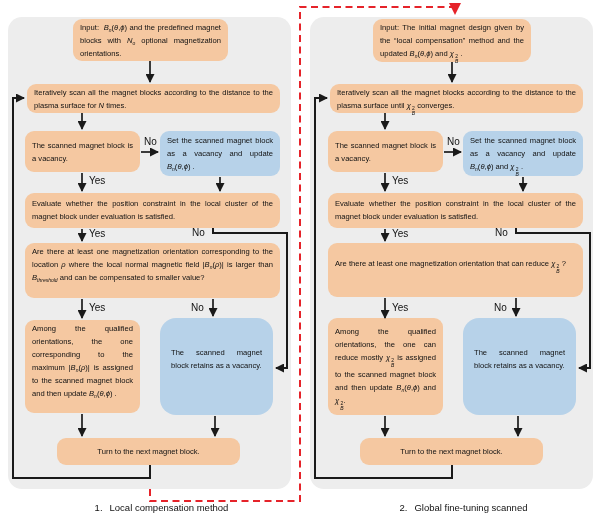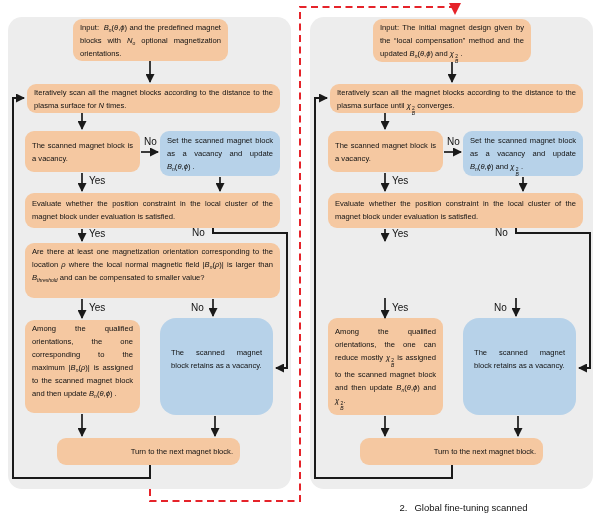--- a/index.html
+++ b/index.html
@@ -5,21 +5,21 @@
   html,body{margin:0;padding:0;background:#fff;}
   .stage{position:relative;width:600px;height:523px;background:#fff;overflow:hidden;
          font-family:"Liberation Sans","DejaVu Sans",sans-serif;color:var(--text,#111);}
   .panel{position:absolute;top:17px;width:283px;height:472px;background:var(--panel,#ededed);border-radius:14px;}
   .panel.pl{left:8px;}
   .panel.pr{left:310px;}
   .box{position:absolute;box-sizing:border-box;font-size:7.6px;line-height:13px;
        text-align:justify;padding:2px 7px;border-radius:9px;}
   .peach{background:var(--peach,#f5c8a1);}
   .blue{background:var(--blue,#b7d2e9);}
-  .ctr{text-align:right;}
+  .ctr{text-align:center;}
   i{font-style:italic;}
   sub{font-size:5px;vertical-align:-1.5px;line-height:0;}
   .ss{display:inline-flex;flex-direction:column;align-items:center;font-size:5px;
       line-height:5px;vertical-align:-2px;font-style:normal;margin-left:1px;}
   .ss i{font-style:italic;}
   
   .b-l1{left:73px;top:19px;width:155px;height:42px;}
   .b-l2{left:27px;top:84px;width:253px;height:29px;padding-top:2px;}
   .b-l3{left:25px;top:131px;width:115px;height:41px;padding-top:8px;}
   .b-l4{left:160px;top:131px;width:120px;height:45px;padding-top:3px;}
@@ -82,20 +82,24 @@
   <div class="box peach b-r2">Iteratively scan all the magnet blocks according to the distance to the plasma surface until <i>χ</i><span class="ss">
         <span>2</span>
         <i>B</i>
       </span> converges.</div>
   <div class="box peach b-r3">The scanned magnet block is a vacancy.</div>
   <div class="box blue b-r4">Set the scanned magnet block as a vacancy and update <i>B</i><sub><i>n</i></sub>(<i>θ</i>,<i>ϕ</i>) and <i>χ</i><span class="ss">
         <span>2</span>
         <i>B</i>
       </span> .</div>
   <div class="box peach b-r5">Evaluate whether the position constraint in the local cluster of the magnet block under evaluation is satisfied.</div>
+  <div class="box peach b-r6">Are there at least one magnetization orientation that can reduce <i>χ</i><span class="ss">
+        <span>2</span>
+        <i>B</i>
+      </span> ?</div>
   <div class="box peach b-r7">Among the qualified orientations, the one can reduce mostly <i>χ</i><span class="ss">
         <span>2</span>
         <i>B</i>
       </span> is assigned to the scanned magnet block and then update <i>B</i><sub><i>n</i></sub>(<i>θ</i>,<i>ϕ</i>) and <i>χ</i><span class="ss">
         <span>2</span>
         <i>B</i>
       </span>.</div>
   <div class="box blue b-r8">The scanned magnet block retains as a vacancy.</div>
   <div class="box peach ctr b-r9">Turn to the next magnet block.</div>
 
@@ -105,20 +109,23 @@
   <div class="lbl no2l">No</div>
   <div class="lbl yes3l">Yes</div>
   <div class="lbl no3l">No</div>
   <div class="lbl no1r">No</div>
   <div class="lbl yes1r">Yes</div>
   <div class="lbl yes2r">Yes</div>
   <div class="lbl no2r">No</div>
   <div class="lbl yes3r">Yes</div>
   <div class="lbl no3r">No</div>
 
+  <div class="caption cap-l">
+    <span class="num">1.</span><span>Local compensation method</span>
+  </div>
   <div class="caption cap-r">
     <span class="num">2.</span><span>Global fine-tuning scanned</span>
   </div>
 
   <svg class="flow" width="600" height="523" viewBox="0 0 600 523">
     <defs>
       <marker id="ah" markerUnits="userSpaceOnUse" markerWidth="9" markerHeight="9" refX="8" refY="4.5" orient="auto">
         <path d="M0,0 L9,4.5 L0,9 Z"></path>
       </marker>
       <marker id="ahr" markerUnits="userSpaceOnUse" markerWidth="12" markerHeight="12" refX="10" refY="6" orient="auto">

